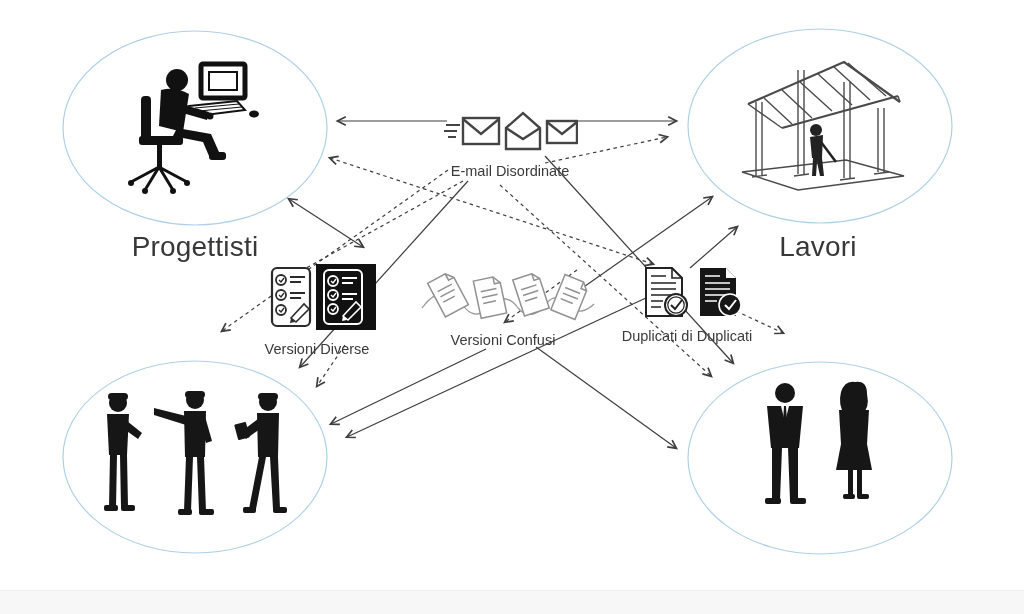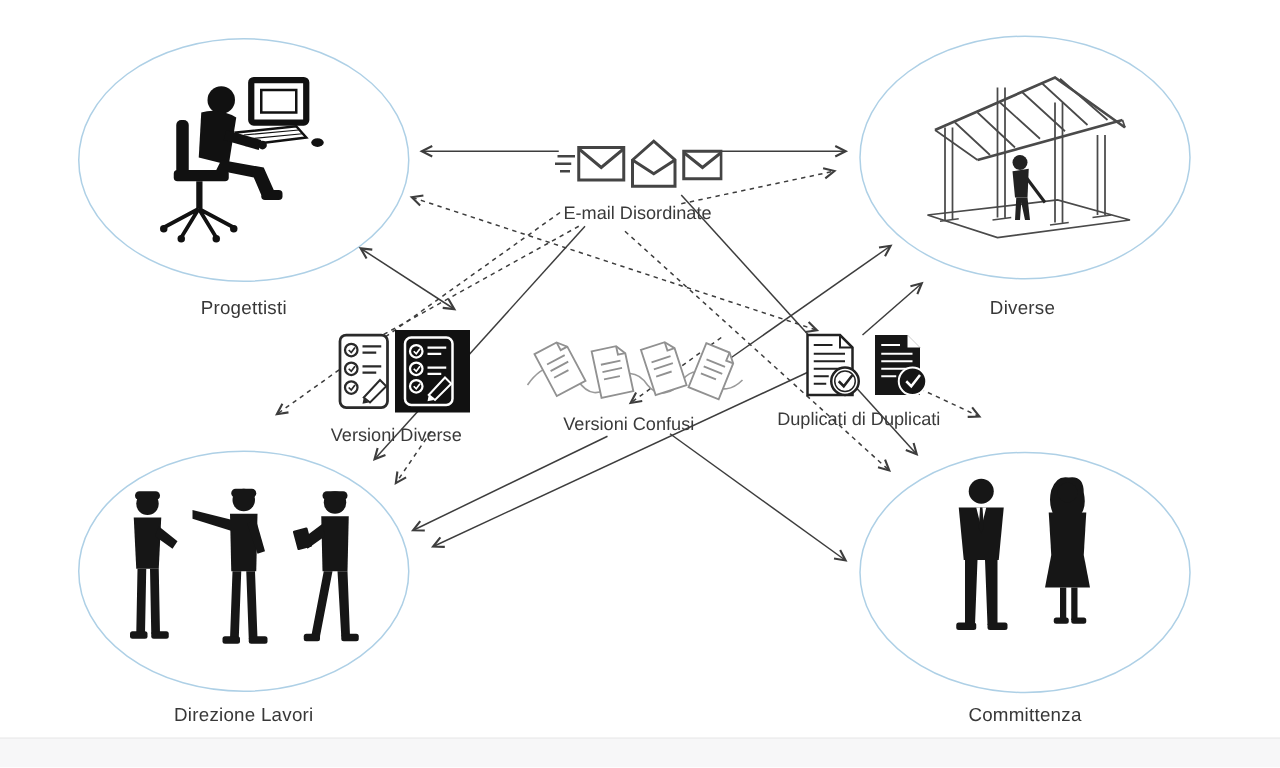--- a/index.html
+++ b/index.html
@@ -4,21 +4,21 @@
 <style>
   html,body{margin:0;padding:0;background:#fff;}
   #stage{
     position:relative;width:1024px;height:614px;background:#ffffff;
     font-family:"Liberation Sans", sans-serif;overflow:hidden;
   }
   #edges-svg{position:absolute;left:0;top:0;z-index:1;}
   .layer{position:absolute;z-index:2;}
   .node-label{
     position:absolute;z-index:3;transform:translate(-50%,-50%);
-    font-size:15px;color:#383838;letter-spacing:.2px;white-space:nowrap;
+    font-size:28px;color:#383838;letter-spacing:.2px;white-space:nowrap;
   }
   .hub-label{
     position:absolute;z-index:3;transform:translate(-50%,-50%);
     font-size:14.5px;color:#3a3a3a;white-space:nowrap;
   }
   #footer-band{
     position:absolute;left:0;top:590px;width:1024px;height:24px;
     background:#f7f7f8;border-top:1px solid #ececec;z-index:0;
   }
 </style>
@@ -239,22 +239,20 @@
         <path d="M64,6 H90 L100,16 V54 H64 Z" fill="#161616"></path>
         <path d="M90,6 L100,16 L90,16 Z" fill="#fff"></path>
         <path d="M69,14 H84 M69,21 H94 M69,27 H94 M69,33 H94 M69,39 H81" stroke="#fff" stroke-width="1.6"></path>
         <circle cx="94" cy="43" r="11" fill="#161616" stroke="#fff" stroke-width="1.6"></circle>
         <path d="M89,43 L93,47 L100,38" fill="none" stroke="#fff" stroke-width="2"></path>
       </g>
     </svg>
   </div>
 
   <div class="node-label" style="left:195px;top:247px">Progettisti</div>
-  <div class="node-label" style="left:818px;top:247px">Diverse</div>
-  <div class="node-label" style="left:195px;top:572px">Direzione Lavori</div>
-  <div class="node-label" style="left:820px;top:572px">Committenza</div>
+  <div class="node-label" style="left:818px;top:247px">Lavori</div>
 
   <div class="hub-label" style="left:510px;top:171px">E-mail Disordinate</div>
   <div class="hub-label" style="left:317px;top:349px">Versioni Diverse</div>
   <div class="hub-label" style="left:503px;top:340px">Versioni Confusi</div>
   <div class="hub-label" style="left:687px;top:336px">Duplicati di Duplicati</div>
 
 </div>
 
 </body></html>

